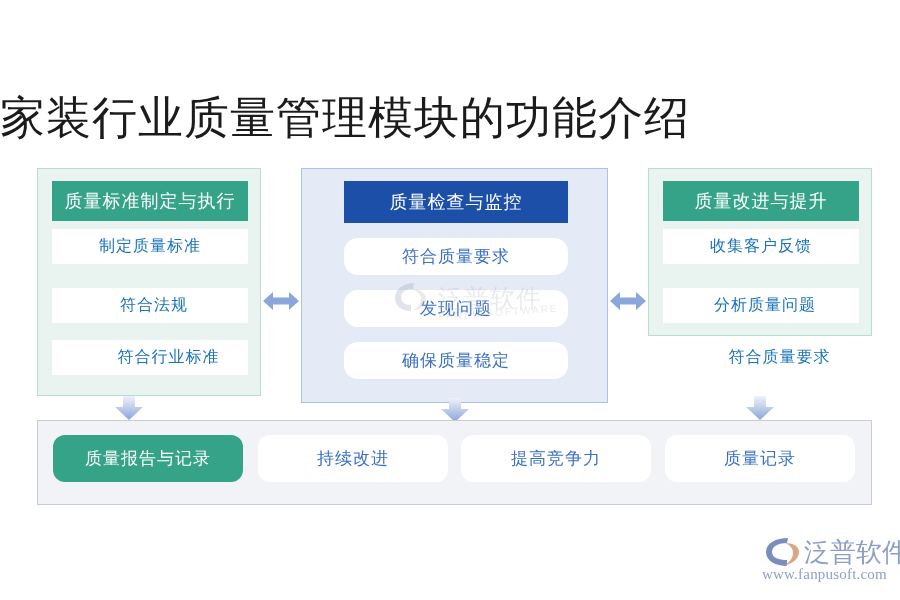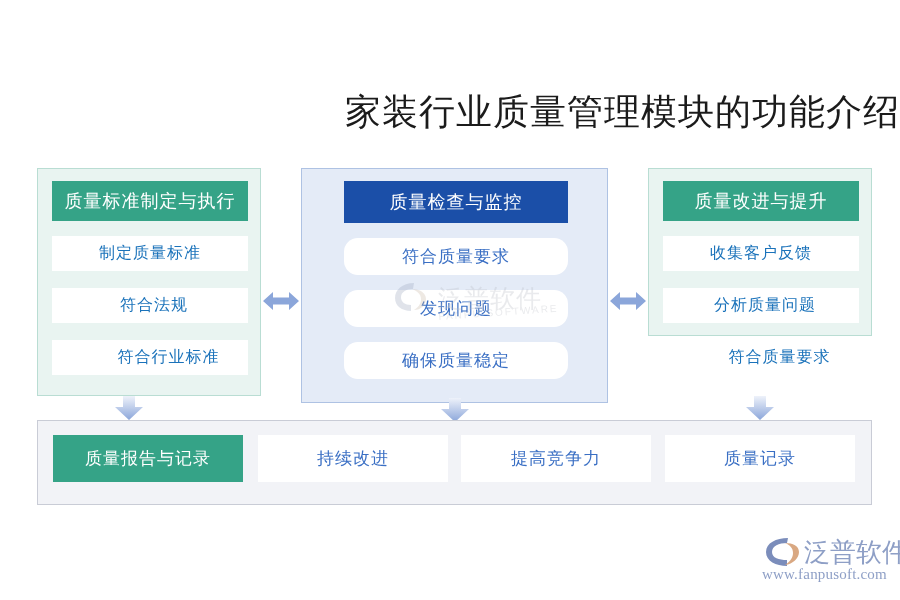--- a/index.html
+++ b/index.html
@@ -16,23 +16,23 @@
     font-family: "Liberation Sans", "DejaVu Sans", sans-serif;
     color: #222;
   }
 
   
   .page-title {
     position: absolute;
     left: 0;
     top: 88px;
     width: 900px;
-    text-align: right;
+    text-align: left;
     font-family: "Liberation Serif", "DejaVu Serif", serif;
-    font-size: 36px;
+    font-size: 45px;
     font-weight: 400;
     letter-spacing: 1px;
     color: #1b1b1b;
     white-space: nowrap;
   }
 
   
   .columns {
     position: absolute;
     left: 0;
@@ -109,21 +109,21 @@
     letter-spacing: 1px;
     white-space: nowrap;
   }
   .panel-left .panel-item,
   .panel-right .panel-item {
     left: 14px;
     width: 196px;
     height: 35px;
   }
   .panel-left .panel-item.i0,
-  .panel-right .panel-item.i0 { top: 67px; }
+  .panel-right .panel-item.i0 { top: 60px; }
   .panel-left .panel-item.i1,
   .panel-right .panel-item.i1 { top: 119px; padding-left: 8px; }
   .panel-left .panel-item.i2,
   .panel-right .panel-item.i2 { top: 171px; padding-left: 37px; }
 
   .panel-center .panel-item {
     left: 42px;
     width: 224px;
     height: 37px;
     color: #3a6fc4;
@@ -172,20 +172,21 @@
     height: 47px;
     box-sizing: border-box;
     display: flex;
     align-items: center;
     justify-content: center;
     font-size: 17px;
     letter-spacing: 1px;
     white-space: nowrap;
     background: #ffffff;
     color: #3a6fc4;
+    border-radius: 12px;
   }
   .bottom-card.b0 { left: 15px;  background: #35a387; color: #ffffff; }
   .bottom-card.b1 { left: 220px; }
   .bottom-card.b2 { left: 423px; }
   .bottom-card.b3 { left: 627px; }
 
   
   .watermark {
     position: absolute;
     left: 392px;

